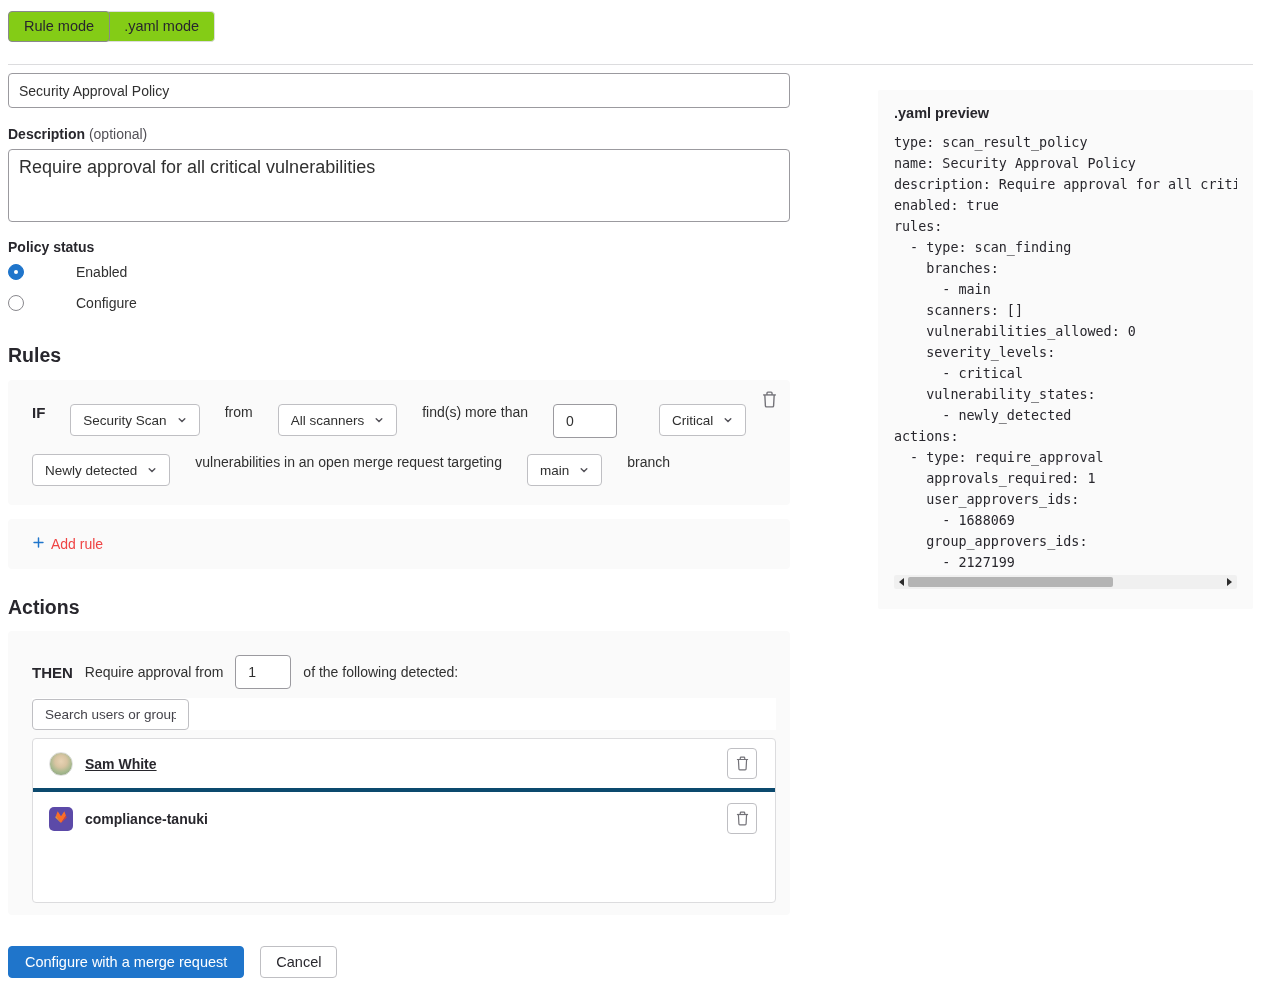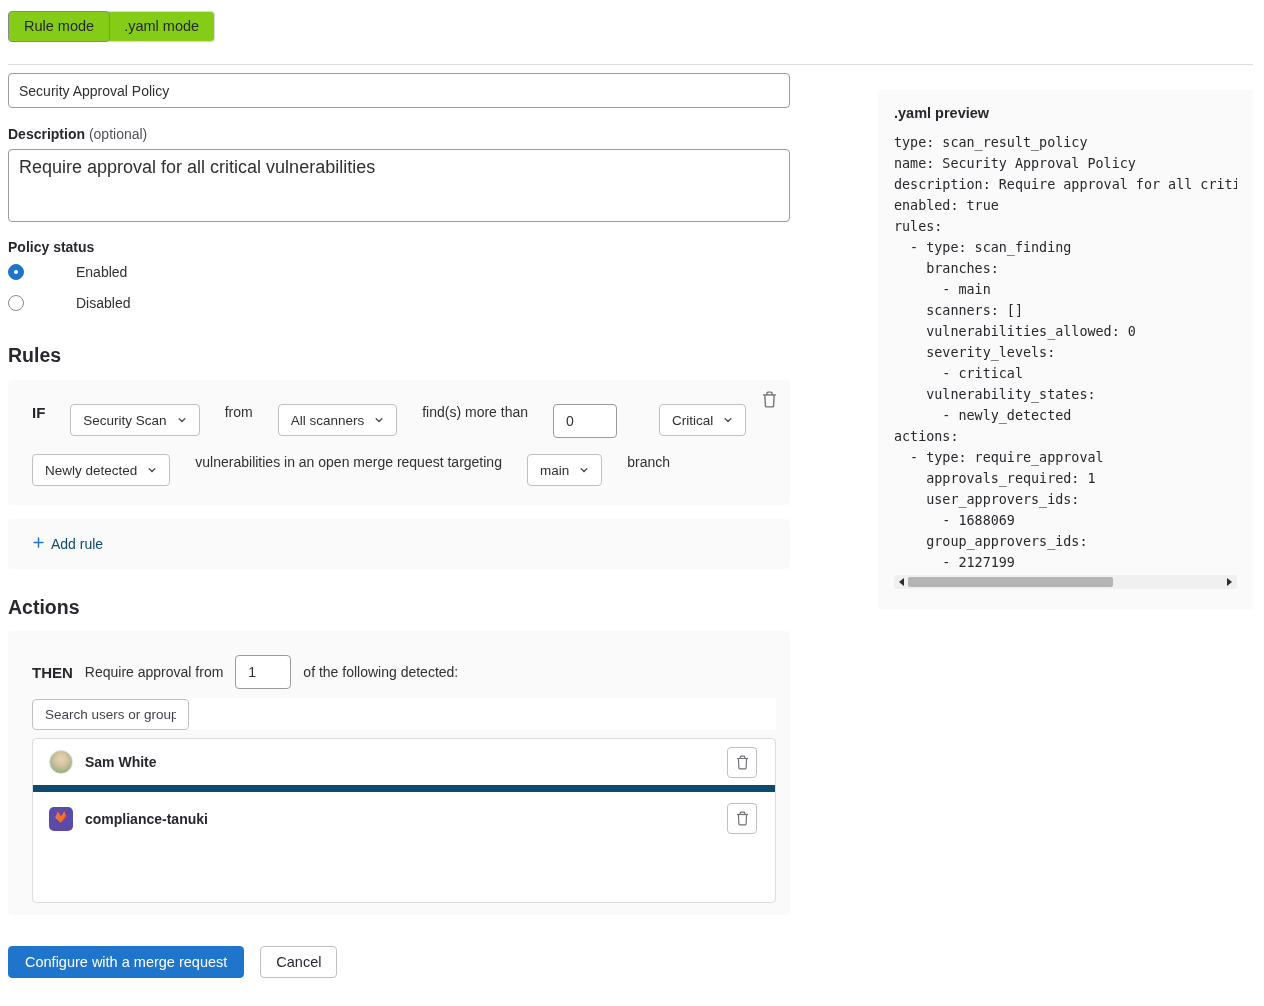--- a/index.html
+++ b/index.html
@@ -85,21 +85,21 @@
   .trash-plain {
     position: absolute; top: 9px; right: 11px; background: none; border: none;
     cursor: pointer; padding: 2px; line-height: 0;
   }
 
   .add-rule-box {
     background: #fafafa; border-radius: 4px; margin-top: 14px; height: 50px;
     display: flex; align-items: center; padding-left: 24px;
   }
   .add-rule-link {
-    color: #0c4a6e; font-size: 14px; display: inline-flex; align-items: center; gap: 6px;
+    color: #ef4444; font-size: 14px; display: inline-flex; align-items: center; gap: 6px;
     cursor: pointer; text-decoration: none; background: none; border: none;
     font-family: "Liberation Sans", sans-serif;
   }
 
   
   .actions-box {
     background: #fafafa; border-radius: 4px; margin-top: 12px;
     padding: 24px 14px 12px 24px;
   }
   .then-row { display: flex; align-items: center; gap: 12px; }
@@ -110,21 +110,21 @@
     font-family: "Liberation Sans", sans-serif; outline: none;
   }
   .search-input::placeholder { color: #44434a; opacity: 1; }
   .approvers-box {
     background: #fff; border: 1px solid #dcdcde; border-radius: 4px;
     margin-top: 8px; height: 165px; margin-right: 0; overflow: hidden;
   }
   .approver-row {
     display: flex; align-items: center; height: 53px; padding: 0 18px 0 16px;
   }
-  .approver-row.bordered { border-bottom: 7px solid #0c4a6e; }
+  .approver-row.bordered { border-bottom: 4px solid #0c4a6e; text-decoration: underline; }
   .avatar-user {
     width: 24px; height: 24px; border-radius: 50%; flex: none; margin-right: 12px;
     background: radial-gradient(circle at 50% 38%, #e8d3b4 0%, #d8c4a2 34%, #a8b98e 62%, #7e9878 100%);
     border: 1px solid #e0e0e0;
   }
   .avatar-group {
     width: 24px; height: 24px; border-radius: 5px; flex: none; margin-right: 12px;
     background: #5c4aa8; display: flex; align-items: center; justify-content: center;
   }
   .approver-name { font-weight: 700; font-size: 14px; color: #28272d; flex: 1; }
@@ -200,21 +200,21 @@
       </div>
       <textarea class="textarea" style="">Require approval for all critical vulnerabilities</textarea>
 
       <div class="field-label status-label">Policy status</div>
       <div class="radio-row">
         <span class="radio-circle checked"></span>
         <span class="radio-label">Enabled</span>
       </div>
       <div class="radio-row">
         <span class="radio-circle"></span>
-        <span class="radio-label">Disabled</span>
+        <span class="radio-label">Configure</span>
       </div>
 
       <div class="section-heading">Rules</div>
 
       <div class="rule-box">
         <button class="trash-plain">
           <span>
             <svg width="15" height="17" viewBox="0 0 14 16" fill="none" stroke="#737278" stroke-width="1.3">
               <path d="M1 3.7h12"></path>
               <path d="M4.6 3.7V2a.9.9 0 0 1 .9-.9h3a.9.9 0 0 1 .9.9v1.7"></path>

